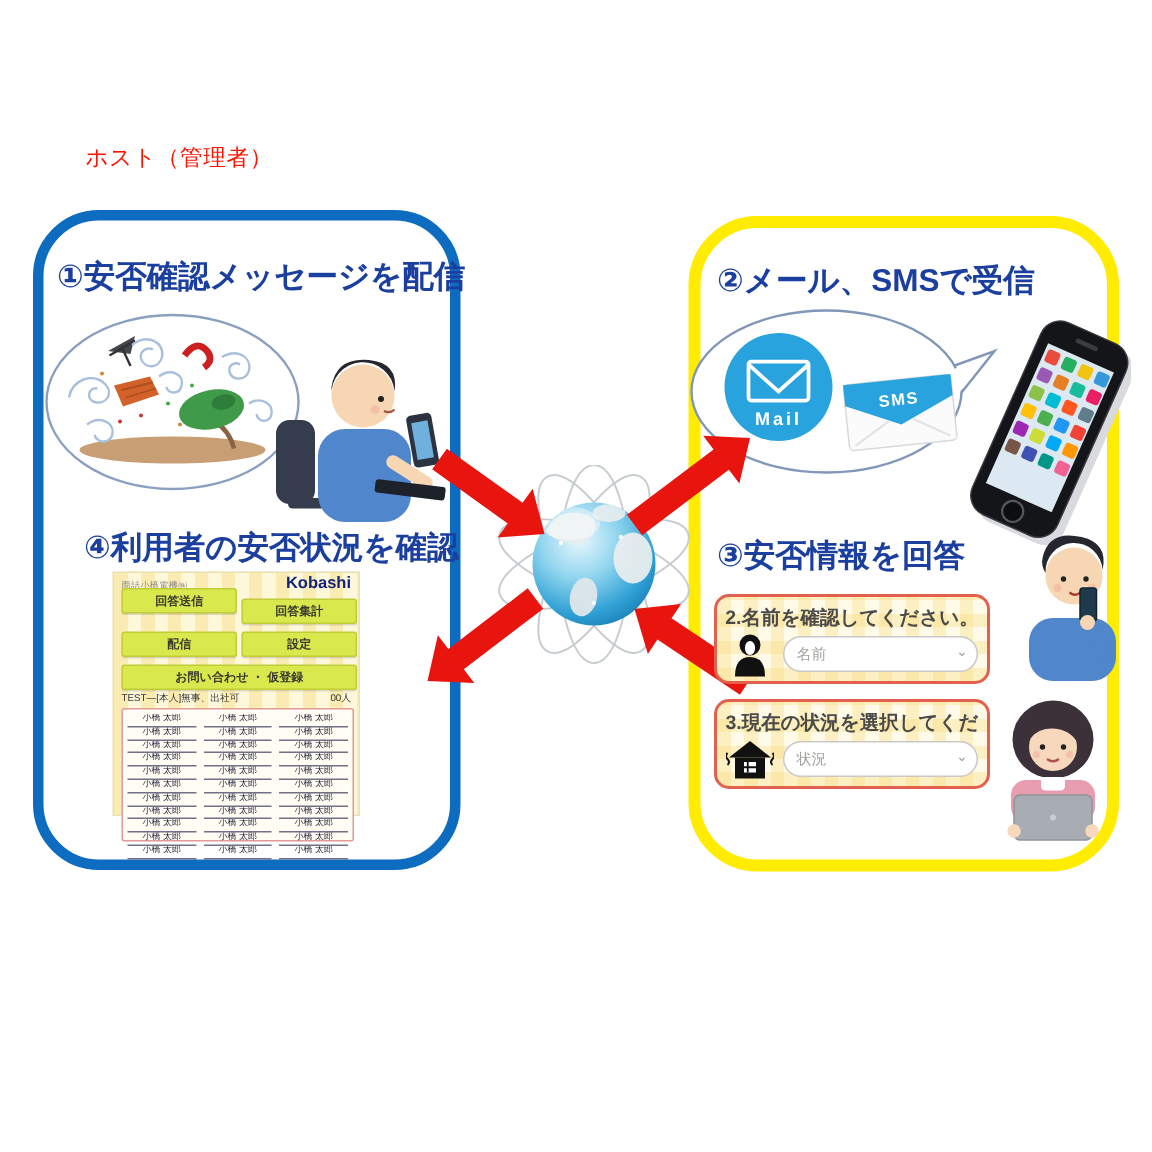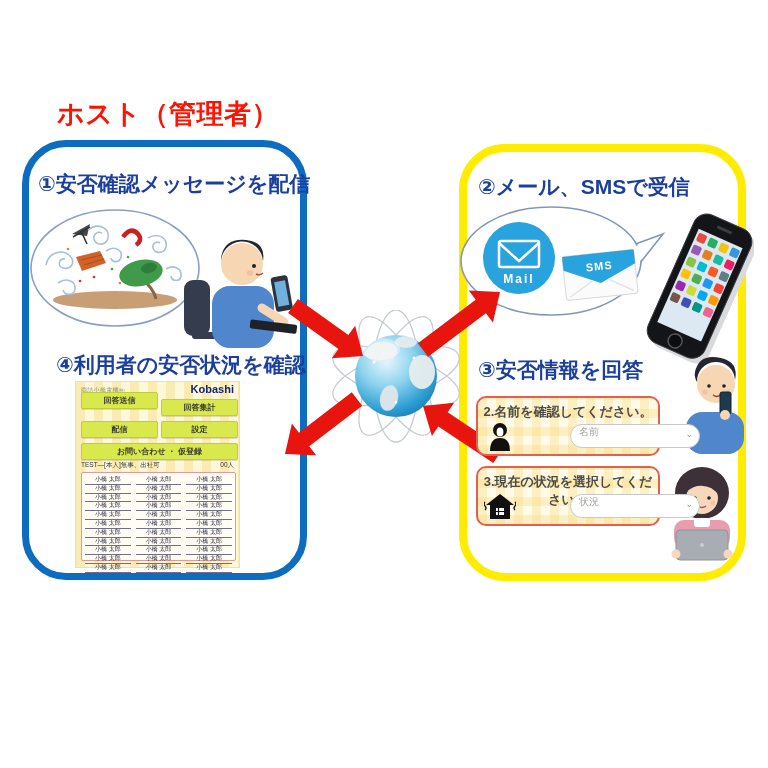--- a/index.html
+++ b/index.html
@@ -4,34 +4,34 @@
 <style>
   html,body{margin:0;padding:0;background:#fff;}
   .canvas{
     position:relative;width:768px;height:768px;background:#fff;overflow:hidden;
     font-family:"Liberation Sans","DejaVu Sans",sans-serif;
   }
   .abs{position:absolute;}
   .layer{position:absolute;inset:0;pointer-events:none;}
   .layer > *{pointer-events:auto;}
 
-  .side-title{position:absolute;font-size:27px;font-weight:700;color:var(--title-red,#ff1200);letter-spacing:.5px;z-index:2;}
+  .side-title{position:absolute;font-size:15px;font-weight:400;color:var(--title-red,#ff1200);letter-spacing:.5px;z-index:2;}
   .host-title{left:57px;top:96px;}
   .client-title{left:487px;top:96px;}
 
   .big-box{position:absolute;z-index:1;box-sizing:border-box;background:#fff;}
   .host-box{left:22px;top:140px;width:285px;height:440px;border:7px solid var(--host-border,#0d6cc0);border-radius:44px;}
   .client-box{left:459px;top:144px;width:287px;height:437px;border:8px solid var(--client-border,#ffec00);border-radius:46px;}
 
   .step-label{position:absolute;font-size:21px;font-weight:800;color:var(--heading-blue,#1b3f9e);z-index:2;white-space:nowrap;text-align:center;}
   .webapp-label{position:absolute;left:336px;top:269px;font-size:19px;font-weight:800;color:var(--heading-blue,#1b3f9e);z-index:2;}
 
   
   .app-shot{
-    position:absolute;left:75px;top:381px;width:165px;height:187px;z-index:2;
+    position:absolute;left:75px;top:381px;width:165px;height:163px;z-index:2;
     background-color:#fdf8da;
     background-image:repeating-linear-gradient(90deg, rgba(246,216,120,.40) 0 9px, rgba(246,216,120,0) 9px 18px);
     border:1px solid #e9e0b4;box-sizing:border-box;
   }
   .app-company{position:absolute;left:5px;top:4px;font-size:6px;color:#8a8a88;letter-spacing:.3px;}
   .app-logo{position:absolute;right:5px;top:1px;font-size:11px;font-weight:800;color:#15247a;}
   .app-btn{
     position:absolute;height:15px;background:var(--button-green,#d9e84c);
     border:1px solid #bfce38;border-radius:2px;font-size:8px;font-weight:700;color:#3a3a30;
     display:flex;align-items:center;justify-content:center;box-shadow:0 1px 0 rgba(0,0,0,.12);
@@ -50,21 +50,21 @@
     border:2px solid #e2604e;border-radius:10px;
     background-color:#fffbe8;
     background-image:
       repeating-linear-gradient(0deg, rgba(246,214,110,.30) 0 9px, rgba(246,214,110,0) 9px 18px),
       repeating-linear-gradient(90deg, rgba(246,214,110,.30) 0 9px, rgba(246,214,110,0) 9px 18px);
   }
   .form-title{position:absolute;left:0;right:0;top:5px;text-align:center;font-size:13px;font-weight:700;color:#4a4a48;}
   .form-input{
     position:absolute;left:44px;top:26px;width:130px;height:24px;box-sizing:border-box;
     background:#fff;border:1px solid #c9c9c9;border-radius:12px;
-    font-size:10px;color:#a2a29e;display:flex;padding-left:8px;margin-left:48px;
+    font-size:10px;color:#a2a29e;display:flex;align-items:center;padding-left:8px;
   }
   .form-input .chev{position:absolute;right:6px;top:4px;font-size:9px;color:#9a9a9a;}
 
   svg{display:block;}
   .z2{z-index:2;} .z3{z-index:3;}
 </style>
 </head>
 <body>
 
 <div class="canvas">

